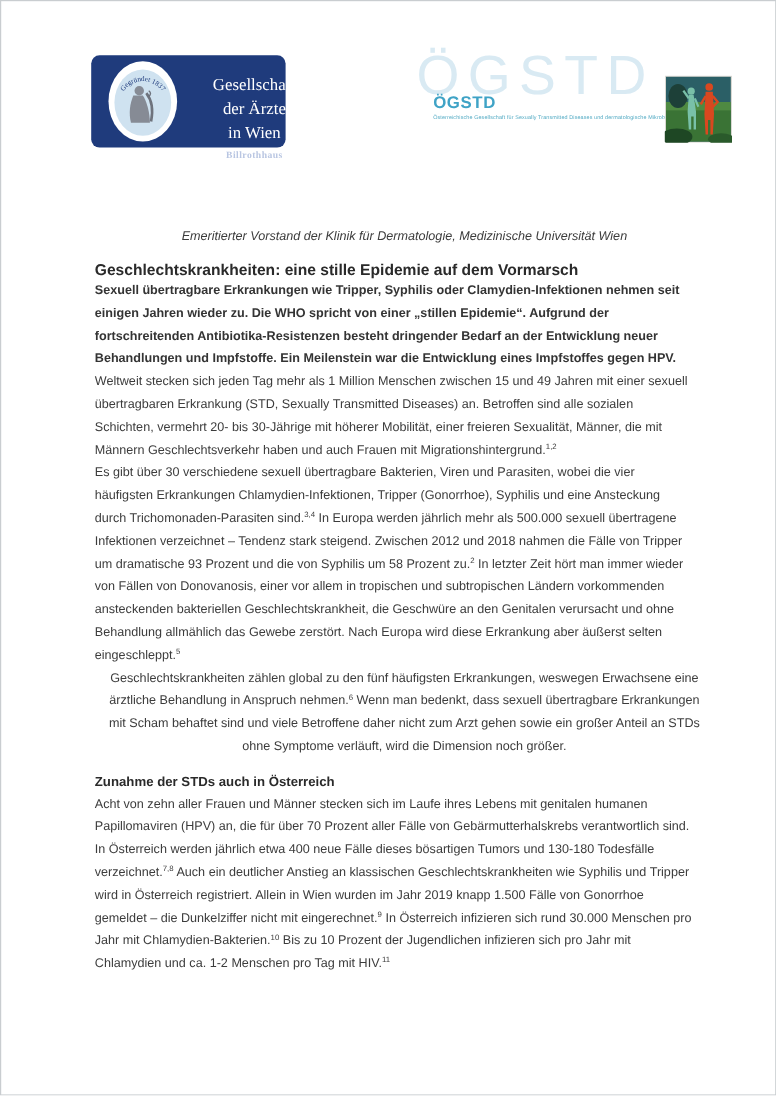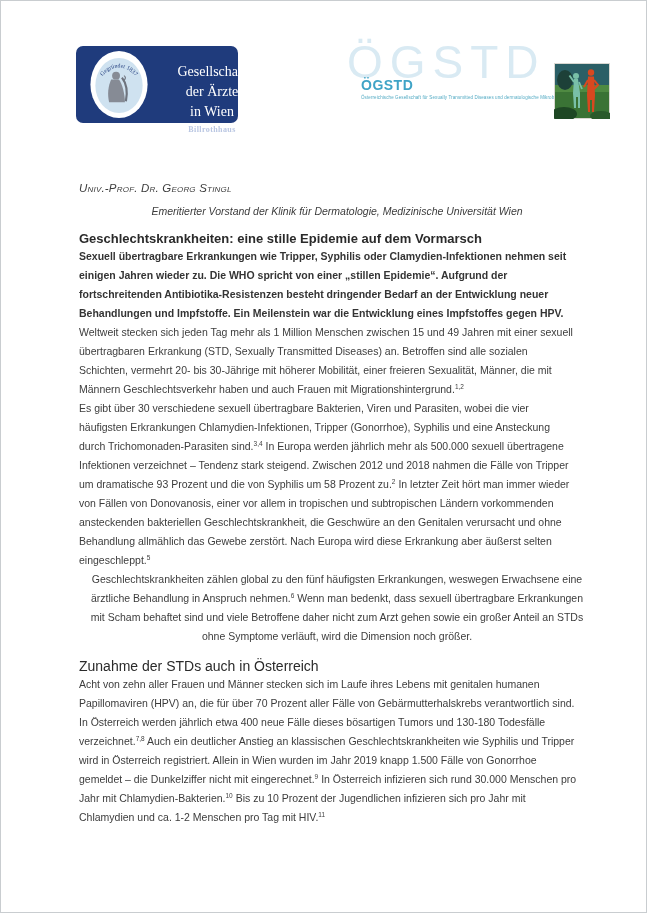--- a/index.html
+++ b/index.html
@@ -30,21 +30,21 @@
   .doc-col{position:absolute;left:78px;top:180px;width:516px;font-size:10.5px;}
   .author-name{font-style:italic;font-variant:small-caps;font-size:11.5px;
     line-height:14px;letter-spacing:0.2px;}
   .author-role{font-style:italic;margin-top:9px;font-size:10.5px;line-height:14px;text-align:center;}
   .title{margin-top:12px;font-size:13px;font-weight:700;color:#2a2a2a;line-height:17px;}
   .doc-col p{margin:0;line-height:19px;white-space:nowrap;}
   .lead{margin-top:18px;font-weight:700;color:#343434;}
   .p1{margin-top:26px;}
   .p2{margin-top:9px;}
   .p3{margin-top:4px;text-align:center;}
-  .section-heading{margin-top:12px;font-size:14px;font-weight:400;color:#2a2a2a;line-height:17px;}
+  .section-heading{margin-top:12px;font-size:11px;font-weight:700;color:#2a2a2a;line-height:17px;}
   .p4{margin-top:2px;}
   sup{font-size:6.5px;line-height:0;vertical-align:4px;letter-spacing:0;}
 </style>
 </head>
 <body>
 
 <div class="page">
 
   <div class="gaew-logo">
     <svg class="gaew-seal" viewBox="0 0 60 70">
@@ -91,21 +91,20 @@
     </g>
     <g fill="#d9481f">
       <circle cx="37" cy="9.5" r="3.2"></circle>
       <path d="M34,13.5 L33,32 34,49 36,49 36,37 38,37 38,49 40,49 41,32 40,13.5 Z"></path>
       <path d="M34,17 L30,24" stroke="#d9481f" stroke-width="2"></path>
       <path d="M40,17 L44,22 40,26" stroke="#d9481f" stroke-width="2" fill="none"></path>
     </g>
   </svg>
 
   <div class="doc-col">
-    <div class="author-name">Univ.-Prof. Dr. Georg Stingl</div>
     <div class="author-role">Emeritierter Vorstand der Klinik für Dermatologie, Medizinische Universität Wien</div>
 
     <div class="title">Geschlechtskrankheiten: eine stille Epidemie auf dem Vormarsch</div>
 
     <p class="lead">Sexuell übertragbare Erkrankungen wie Tripper, Syphilis oder Clamydien-Infektionen nehmen seit<br>einigen Jahren wieder zu. Die WHO spricht von einer „stillen Epidemie“. Aufgrund der<br>fortschreitenden Antibiotika-Resistenzen besteht dringender Bedarf an der Entwicklung neuer<br>Behandlungen und Impfstoffe. Ein Meilenstein war die Entwicklung eines Impfstoffes gegen HPV.</p>
     <p class="p1">Weltweit stecken sich jeden Tag mehr als 1 Million Menschen zwischen 15 und 49 Jahren mit einer sexuell<br>übertragbaren Erkrankung (STD, Sexually Transmitted Diseases) an. Betroffen sind alle sozialen<br>Schichten, vermehrt 20- bis 30-Jährige mit höherer Mobilität, einer freieren Sexualität, Männer, die mit<br>Männern Geschlechtsverkehr haben und auch Frauen mit Migrationshintergrund.<sup>1,2</sup></p>
     <p class="p2">Es gibt über 30 verschiedene sexuell übertragbare Bakterien, Viren und Parasiten, wobei die vier<br>häufigsten Erkrankungen Chlamydien-Infektionen, Tripper (Gonorrhoe), Syphilis und eine Ansteckung<br>durch Trichomonaden-Parasiten sind.<sup>3,4</sup> In Europa werden jährlich mehr als 500.000 sexuell übertragene<br>Infektionen verzeichnet – Tendenz stark steigend. Zwischen 2012 und 2018 nahmen die Fälle von Tripper<br>um dramatische 93 Prozent und die von Syphilis um 58 Prozent zu.<sup>2</sup> In letzter Zeit hört man immer wieder<br>von Fällen von Donovanosis, einer vor allem in tropischen und subtropischen Ländern vorkommenden<br>ansteckenden bakteriellen Geschlechtskrankheit, die Geschwüre an den Genitalen verursacht und ohne<br>Behandlung allmählich das Gewebe zerstört. Nach Europa wird diese Erkrankung aber äußerst selten<br>eingeschleppt.<sup>5</sup></p>
     <p class="p3">Geschlechtskrankheiten zählen global zu den fünf häufigsten Erkrankungen, weswegen Erwachsene eine<br>ärztliche Behandlung in Anspruch nehmen.<sup>6</sup> Wenn man bedenkt, dass sexuell übertragbare Erkrankungen<br>mit Scham behaftet sind und viele Betroffene daher nicht zum Arzt gehen sowie ein großer Anteil an STDs<br>ohne Symptome verläuft, wird die Dimension noch größer.</p>
 
     <div class="section-heading">Zunahme der STDs auch in Österreich</div>

